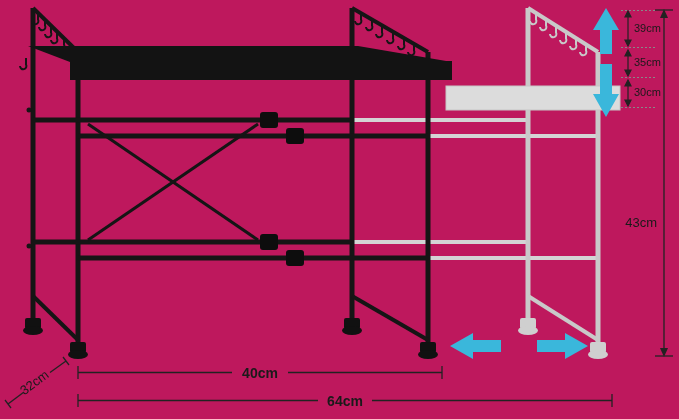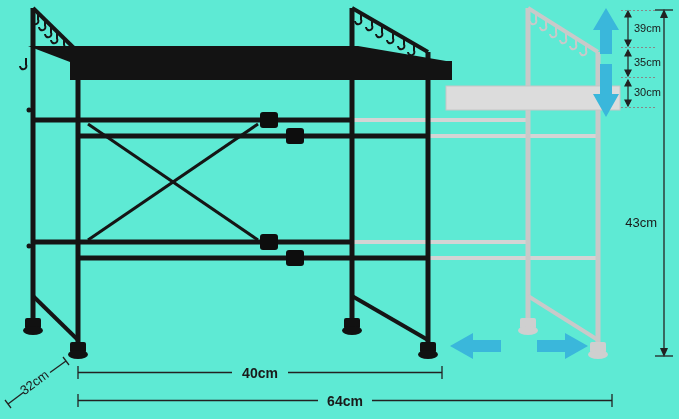--- a/index.html
+++ b/index.html
@@ -1,16 +1,16 @@
 <!DOCTYPE html>
 <html><head>
 <meta charset="utf-8">
 <style>
   html,body{margin:0;padding:0;background:#fff;}
-  #canvas{position:relative;width:679px;height:419px;background:#5eead4;overflow:hidden;
+  #canvas{position:relative;width:679px;height:419px;background:#be185d;overflow:hidden;
           font-family:"Liberation Sans","DejaVu Sans",sans-serif;}
   svg{display:block;}
   text{fill:#1a1a1a;font-family:"Liberation Sans","DejaVu Sans",sans-serif;}
   .dim-small{font-size:11px;}
   .dim-mid{font-size:13px;font-weight:500;}
   .dim-big{font-size:14px;font-weight:600;}
 </style>
 </head>
 <body>
 

